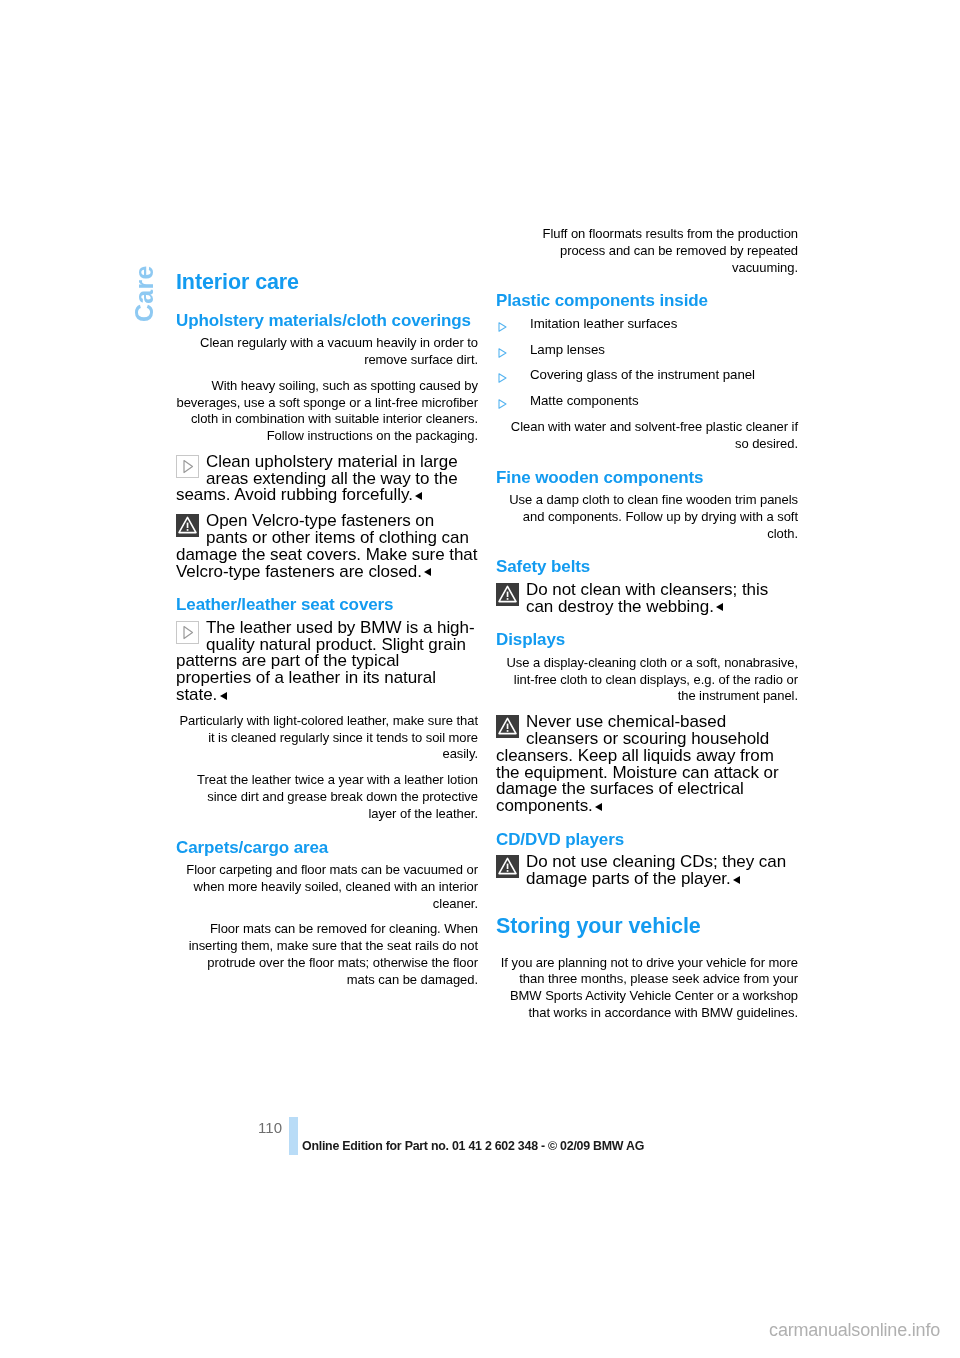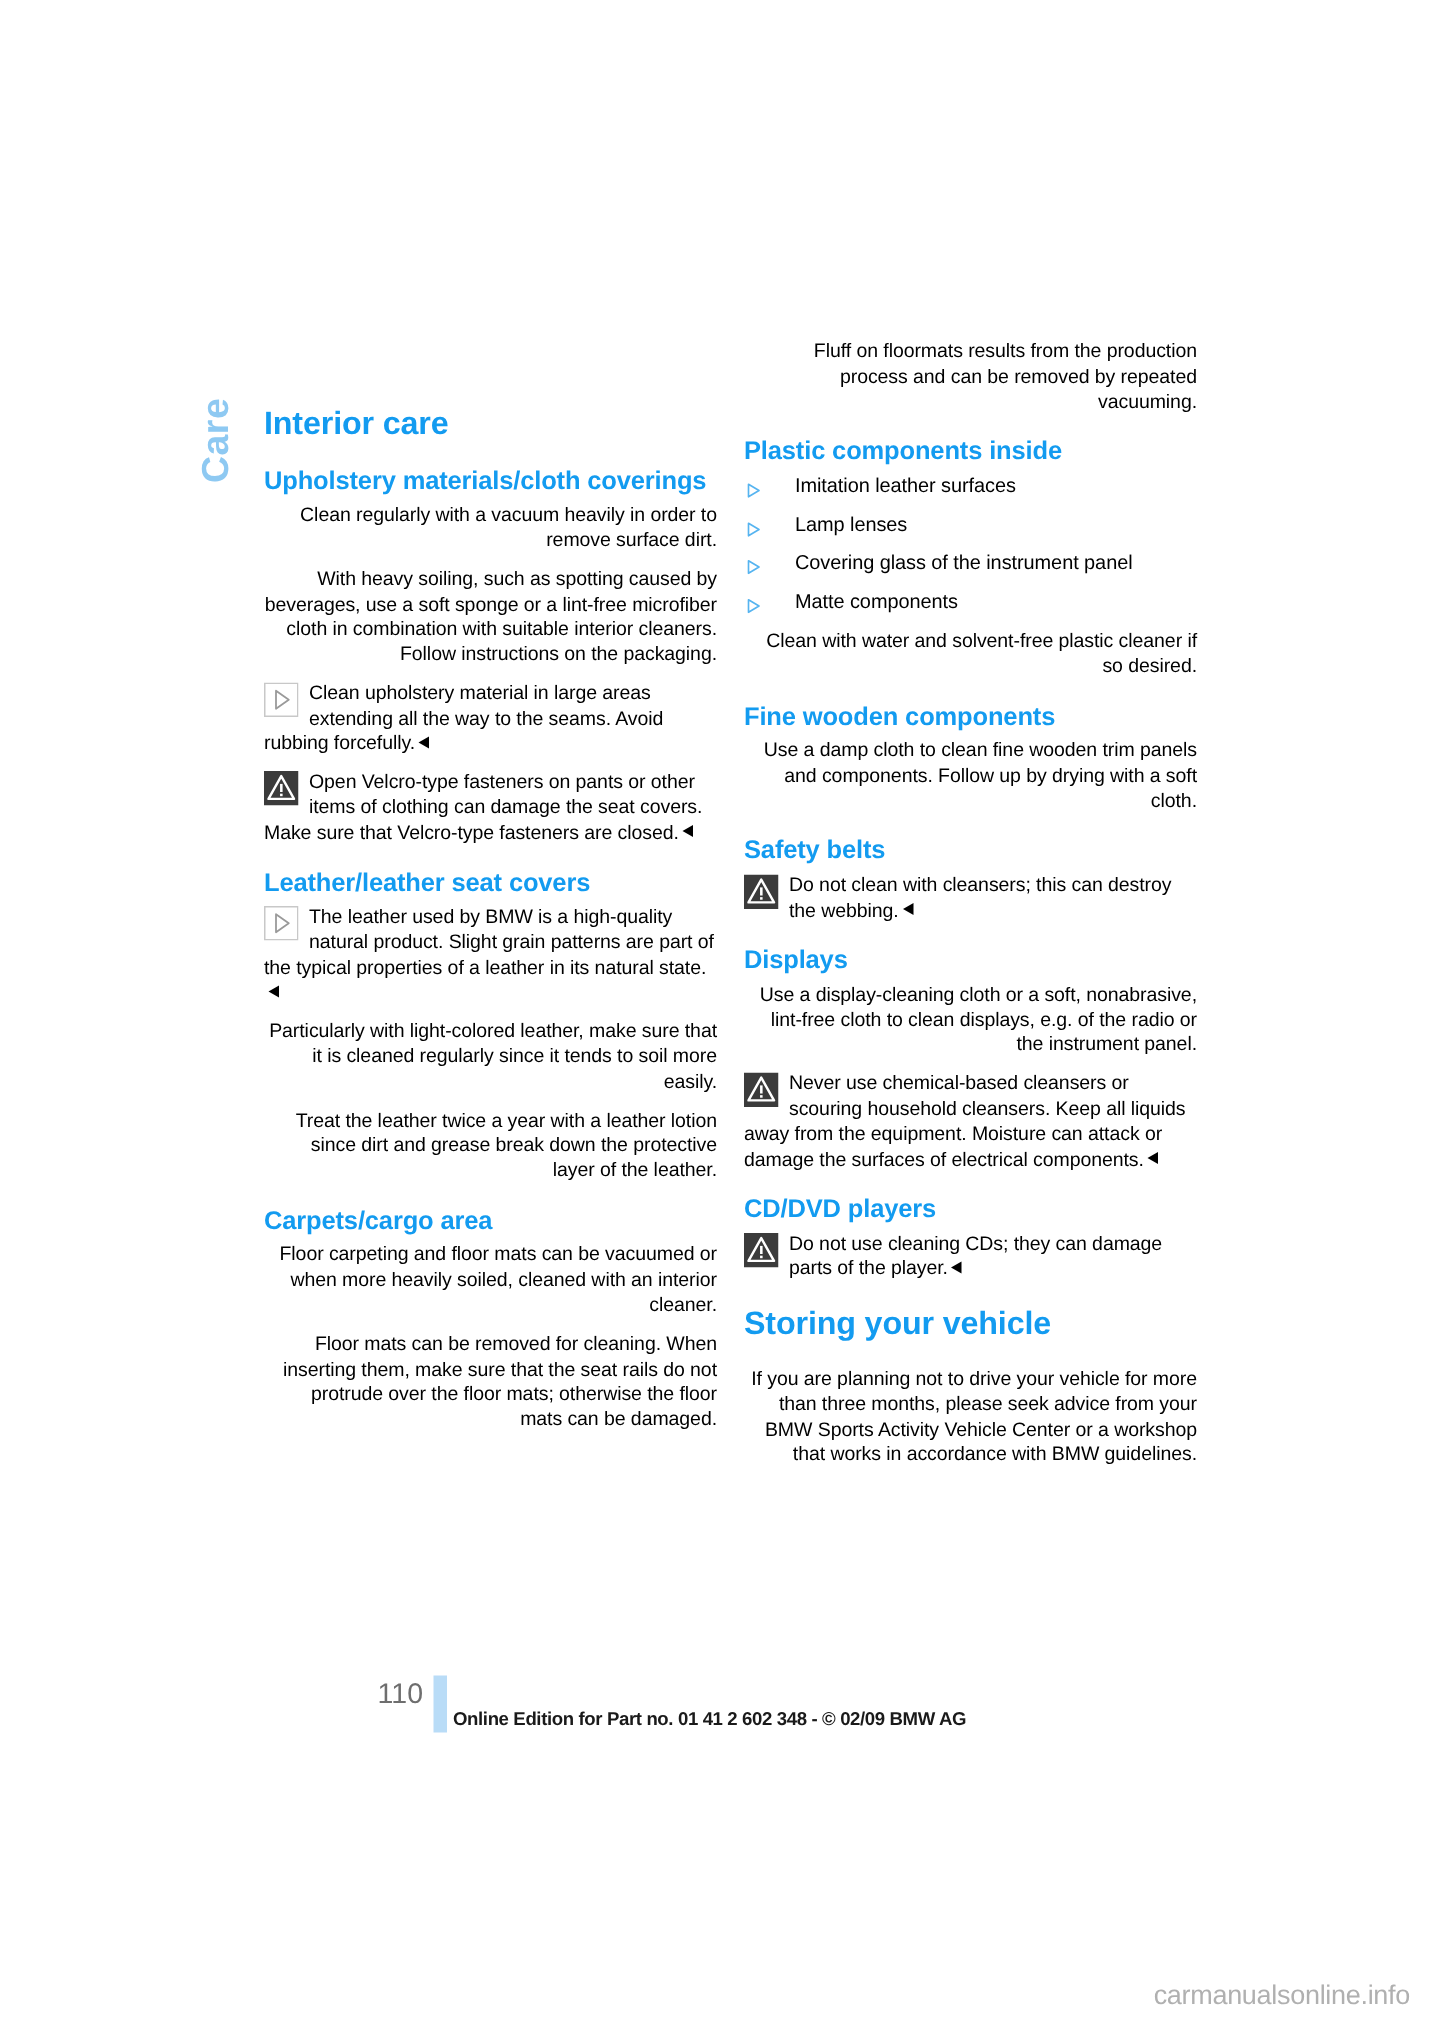--- a/index.html
+++ b/index.html
@@ -77,21 +77,21 @@
     font-size: 13px;
     line-height: 16.8px;
     margin: 0 0 9px 0;
     letter-spacing: -0.05px;
     text-align: right;
   }
 
   
   .note {
     position: relative;
-    font-size: 13px;
+    font-size: 17px;
     line-height: 16.8px;
     margin: 0 0 9px 0;
     letter-spacing: -0.05px;
   }
   .note .badge {
     float: left;
     width: 23px;
     height: 23px;
     margin: 1px 7px 0 0;
     box-sizing: border-box;
@@ -139,21 +139,21 @@
     top: 1119px;
     width: 960px;
     height: 40px;
   }
   .footer .pagenum {
     position: absolute;
     left: 212px;
     top: 0px;
     width: 70px;
     text-align: right;
-    font-size: 19px;
+    font-size: 15px;
     color: #6e6e6e;
     font-weight: normal;
   }
   .footer .bluebar {
     position: absolute;
     left: 289px;
     top: -2px;
     width: 9px;
     height: 38px;
     background: #b9dcf7;
@@ -262,21 +262,21 @@
         </span><span class="txt">Never use chemical-based cleansers or scouring household cleansers. Keep all liquids away from the equipment. Moisture can attack or damage the surfaces of electrical components.<span class="endmark"></span></span></div>
       <h2 class="subhead">CD/DVD players</h2>
       <div class="note"><span class="badge">
           <svg width="23" height="23" viewBox="0 0 23 23">
             <rect x="0" y="0" width="23" height="23" fill="#3b3b3b"></rect>
             <path d="M11.5 3.4 L20 18.6 L3 18.6 Z" fill="none" stroke="#ffffff" stroke-width="1.6" stroke-linejoin="round"></path>
             <rect x="10.7" y="8.6" width="1.7" height="5.4" fill="#ffffff"></rect>
             <rect x="10.7" y="15.1" width="1.7" height="1.7" fill="#ffffff"></rect>
           </svg>
         </span><span class="txt">Do not use cleaning CDs; they can damage parts of the player.<span class="endmark"></span></span></div>
-      <h1 class="title" style="margin-top: 16px;">Storing your vehicle</h1>
+      <h1 class="title" style="margin-top: 26px;">Storing your vehicle</h1>
       <p class="body">If you are planning not to drive your vehicle for more than three months, please seek advice from your BMW Sports Activity Vehicle Center or a workshop that works in accordance with BMW guidelines.</p>
     </div>
 
   <div class="footer">
     <div class="pagenum">110</div>
     <div class="bluebar"></div>
     <div class="edition">Online Edition for Part no. 01 41 2 602 348 - © 02/09 BMW AG</div>
   </div>
 
   <div class="watermark">carmanualsonline.info</div>

